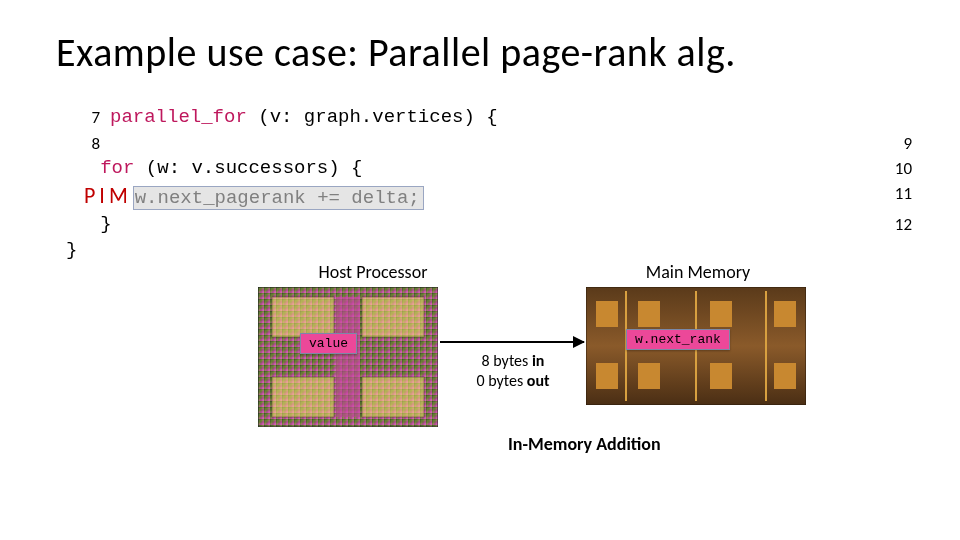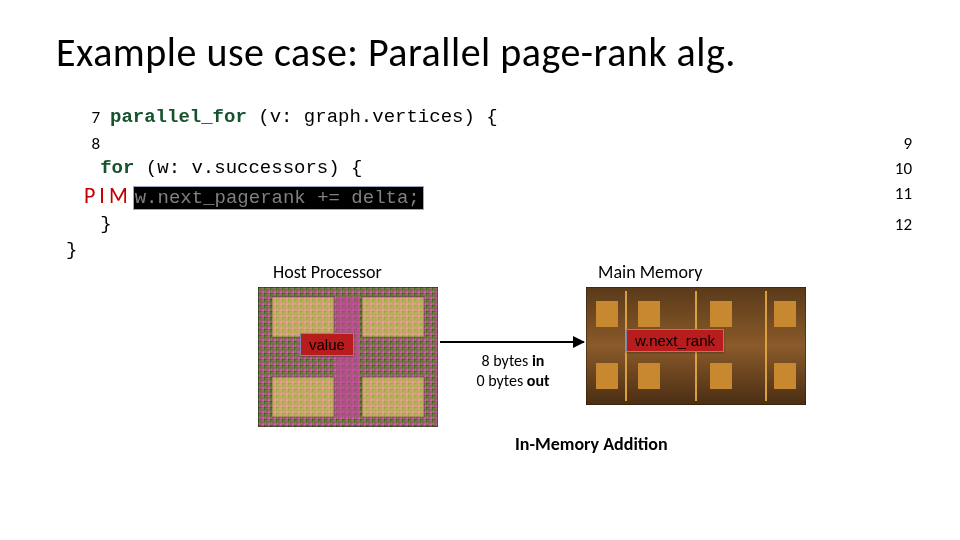--- a/index.html
+++ b/index.html
@@ -42,68 +42,68 @@
     white-space: pre;
   }
   .ln {
     text-align: right;
     color: #000;
     font-family: "Calibri", Arial, sans-serif;
     font-size: 17px;
     padding-top: 2px;
   }
   .cl {}
-  .kw { font-weight: bold; color: #14532d; }
+  .kw { font-weight: normal; color: #be185d; }
   .pim-label {
     display: inline-block;
     color: #c00000;
     font-family: "Calibri", Arial, sans-serif;
     font-size: 22px;
     letter-spacing: 4px;
     font-weight: 400;
     margin-left: 18px;
     margin-right: 1px;
   }
   .hl {
-    background: #000000;
+    background: #e5e5e5;
     color: #808080;
     padding: 1px 4px 1px 2px;
     box-shadow: 0 0 0 1px #9aa6c2 inset;
   }
 
   
   .diagram {
     position: relative;
     margin-left: 180px;
     margin-top: 2px;
   }
   .dia-title {
     position: absolute;
     font-family: "Calibri", Arial, sans-serif;
     font-size: 18px;
     top: -4px;
-    text-align: left;
+    text-align: center;
     width: 200px;
   }
   .host-t { left: 45px; }
   .mem-t  { left: 370px; }
 
   .chip, .mem {
     position: absolute;
     top: 22px;
   }
   .chip { left: 30px; }
   .mem  { left: 358px; }
 
   .value-tag, .rank-tag {
     position: absolute;
-    background: #b91c1c;
+    background: #ec4899;
     border: 1px solid #7b89a8;
-    font-family: Liberation Sans, sans-serif;
-    font-size: 15px;
+    font-family: Liberation Mono, monospace;
+    font-size: 13px;
     padding: 2px 8px;
     box-shadow: 0 1px 2px rgba(0,0,0,0.3);
   }
   .value-tag { left: 72px; top: 68px; }
   .rank-tag  { left: 398px; top: 64px; text-align: center; }
 
   .arrow {
     position: absolute;
     left: 212px;
     top: 76px;
@@ -127,21 +127,21 @@
     font-family: "Calibri", Arial, sans-serif;
     font-size: 16px;
     line-height: 1.25;
     text-align: center;
     width: 118px;
   }
   .bold { font-weight: bold; }
 
   .footer {
     position: absolute;
-    left: 287px;
+    left: 280px;
     top: 168px;
     font-family: "Calibri", Arial, sans-serif;
     font-size: 18px;
     font-weight: bold;
   }
 </style>
 </head>
 <body>
 
 <div class="slide">

